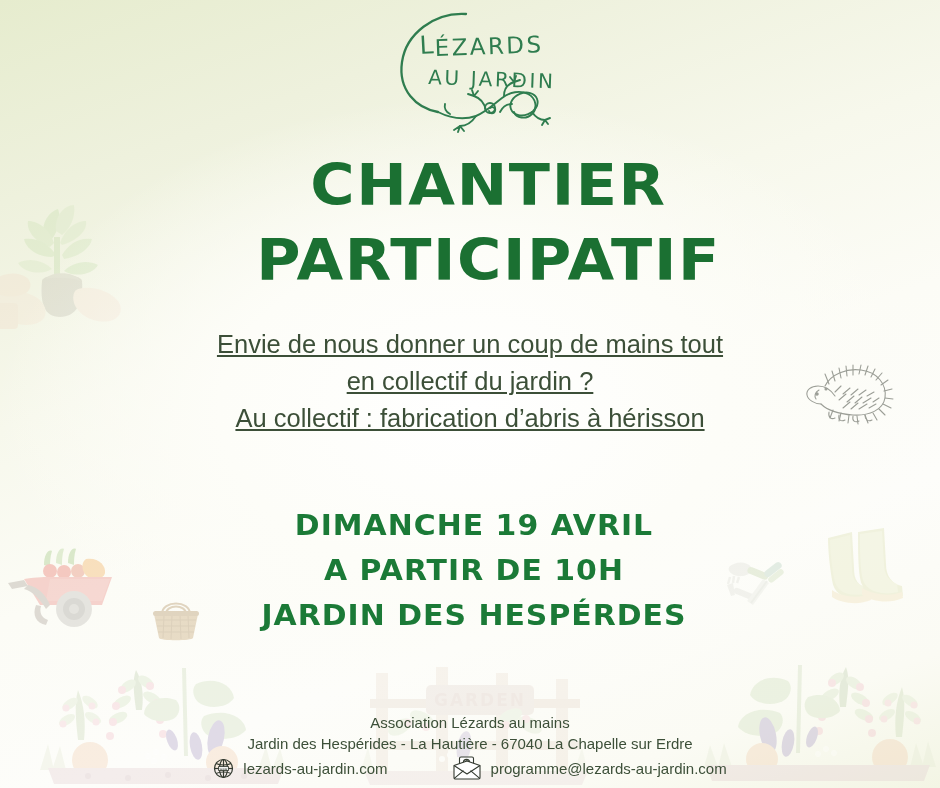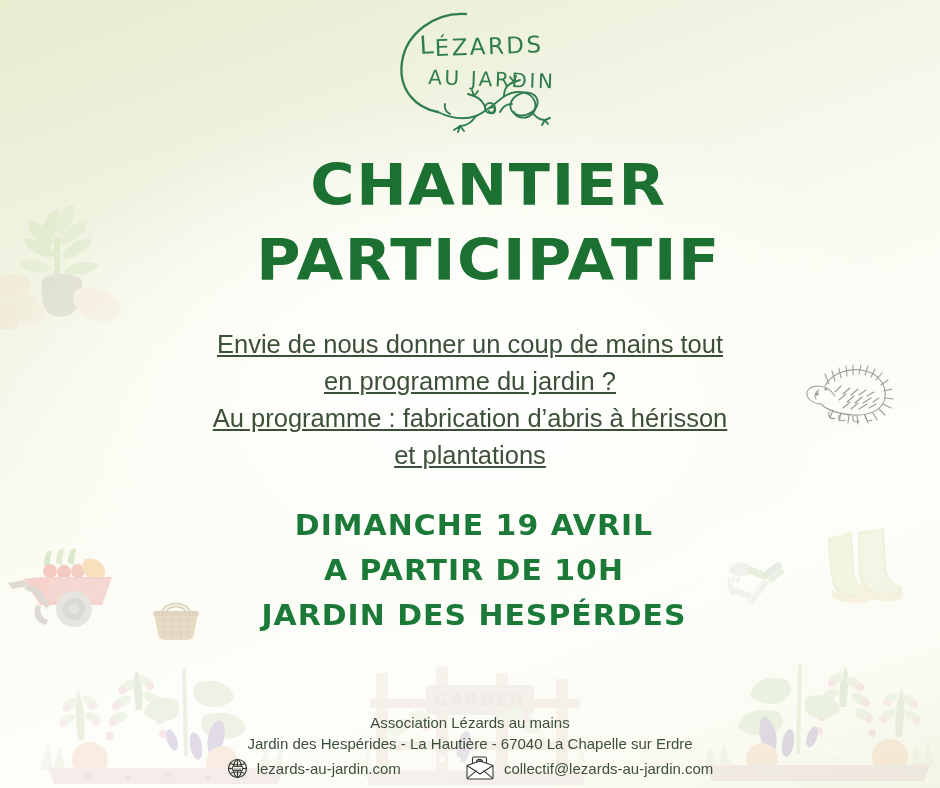--- a/index.html
+++ b/index.html
@@ -428,23 +428,22 @@
     </svg>
   </div>
 
   <div id="headline">
     <div class="headline-line">CHANTIER</div>
     <div class="headline-line">PARTICIPATIF</div>
   </div>
 
   <div id="body-text">
     <div>Envie de nous donner un coup de mains tout</div>
-    <div>en programme du jardin ?</div>
-    <div>Au programme  : fabrication d’abris à hérisson</div>
-    <div>et plantations</div>
+    <div>en collectif du jardin ?</div>
+    <div>Au collectif  : fabrication d’abris à hérisson</div>
   </div>
 
   <div id="event">
     <div class="event-line">DIMANCHE 19 AVRIL</div>
     <div class="event-line">A PARTIR DE 10H</div>
     <div class="event-line">JARDIN DES HESPÉRDES</div>
   </div>
 
   <div id="footer">
     <div class="f-line">Association Lézards au mains</div>
@@ -477,19 +476,19 @@
             <g fill="none" stroke="#333a30" stroke-width="1.1" stroke-linejoin="round">
               <rect x="7.5" y="1" width="14" height="11" rx="1.5" fill="#ffffff"></rect>
               <circle cx="14.5" cy="6.5" r="3.1"></circle>
               <path d="M16.3 6.5 C16.3 5.4 15.5 4.8 14.6 4.9 C13.6 5 13.1 5.9 13.3 6.8 C13.5 7.6 14.6 7.9 15.2 7.3 C15.6 6.9 15.6 6.2 15.4 5.8 M16.3 5.2 L16.3 7.2 C16.3 8 17.2 8.1 17.5 7.4"></path>
               <path d="M2 9.5 L15 5 L28 9.5 L28 21.5 C28 22.3 27.3 23 26.5 23 L3.5 23 C2.7 23 2 22.3 2 21.5 Z" fill="#ffffff"></path>
               <path d="M2 9.5 L15 18 L28 9.5"></path>
               <path d="M2 22.6 L11.5 14.6 M28 22.6 L18.5 14.6"></path>
             </g>
           </svg>
         </span>
-        <span class="ctext">collectif@lezards-au-jardin.com</span>
+        <span class="ctext">programme@lezards-au-jardin.com</span>
       </div>
 
     </div>
   </div>
 
 </div>
 
 </body></html>

